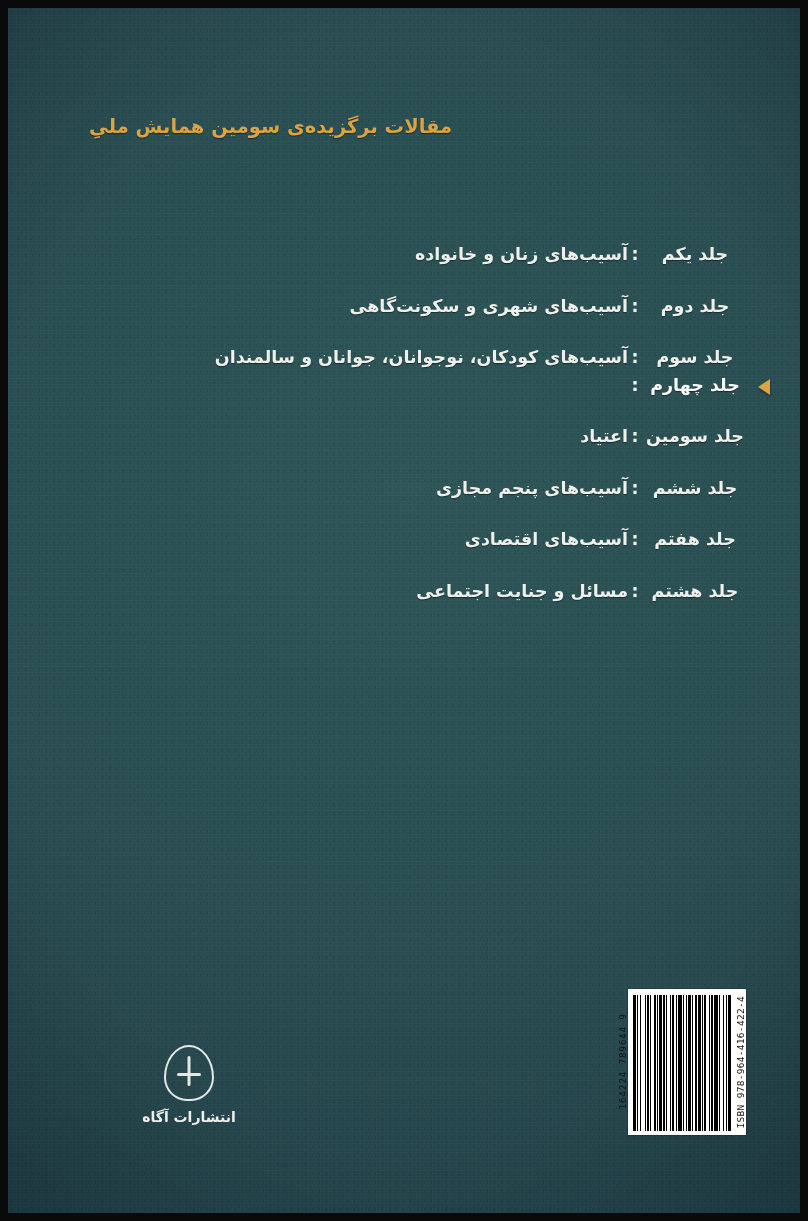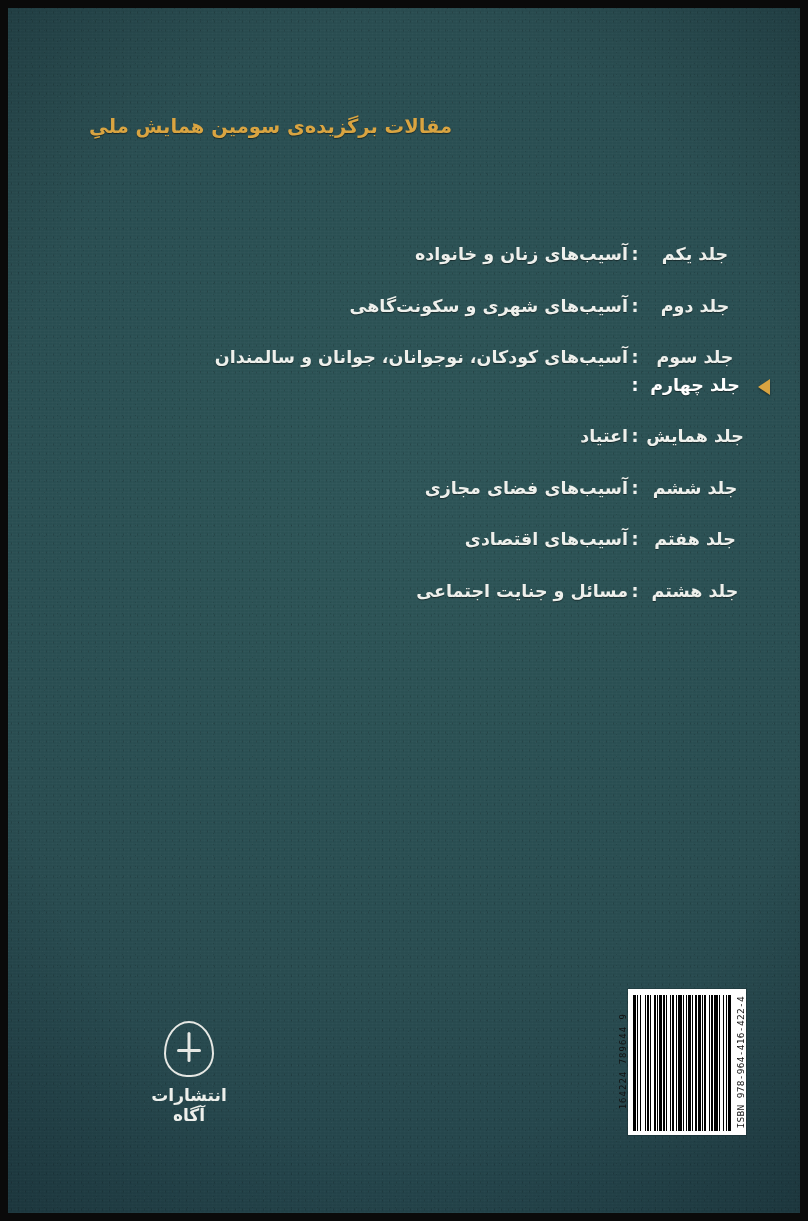--- a/index.html
+++ b/index.html
@@ -167,21 +167,21 @@
     left: 50%;
     top: 26px;
     transform: translateX(-50%);
     width: 24px;
     height: 3px;
     background: #e6e8e4;
     border-radius: 2px;
   }
   .publisher-name {
     color: #eef0ec;
-    font-size: 17px;
+    font-size: 14px;
     font-weight: bold;
     letter-spacing: 0.2px;
   }
 
   
   .barcode-box {
     position: absolute;
     right: 54px;
     bottom: 78px;
     width: 118px;
@@ -272,28 +272,28 @@
           <div class="vol-label">جلد سوم</div>
           <div class="vol-colon">:</div>
           <div class="vol-title">آسیب‌های کودکان، نوجوانان، جوانان و سالمندان</div>
         </div>
         <div class="vol-row current">
           <div class="marker"></div>
           <div class="vol-label">جلد چهارم</div>
           <div class="vol-colon">:</div>
         </div>
         <div class="vol-row">
-          <div class="vol-label">جلد همایش</div>
+          <div class="vol-label">جلد سومین</div>
           <div class="vol-colon">:</div>
           <div class="vol-title">اعتیاد</div>
         </div>
         <div class="vol-row">
           <div class="vol-label">جلد ششم</div>
           <div class="vol-colon">:</div>
-          <div class="vol-title">آسیب‌های فضای مجازی</div>
+          <div class="vol-title">آسیب‌های پنجم مجازی</div>
         </div>
         <div class="vol-row">
           <div class="vol-label">جلد هفتم</div>
           <div class="vol-colon">:</div>
           <div class="vol-title">آسیب‌های اقتصادی</div>
         </div>
         <div class="vol-row">
           <div class="vol-label">جلد هشتم</div>
           <div class="vol-colon">:</div>
           <div class="vol-title">مسائل و جنایت اجتماعی</div>

